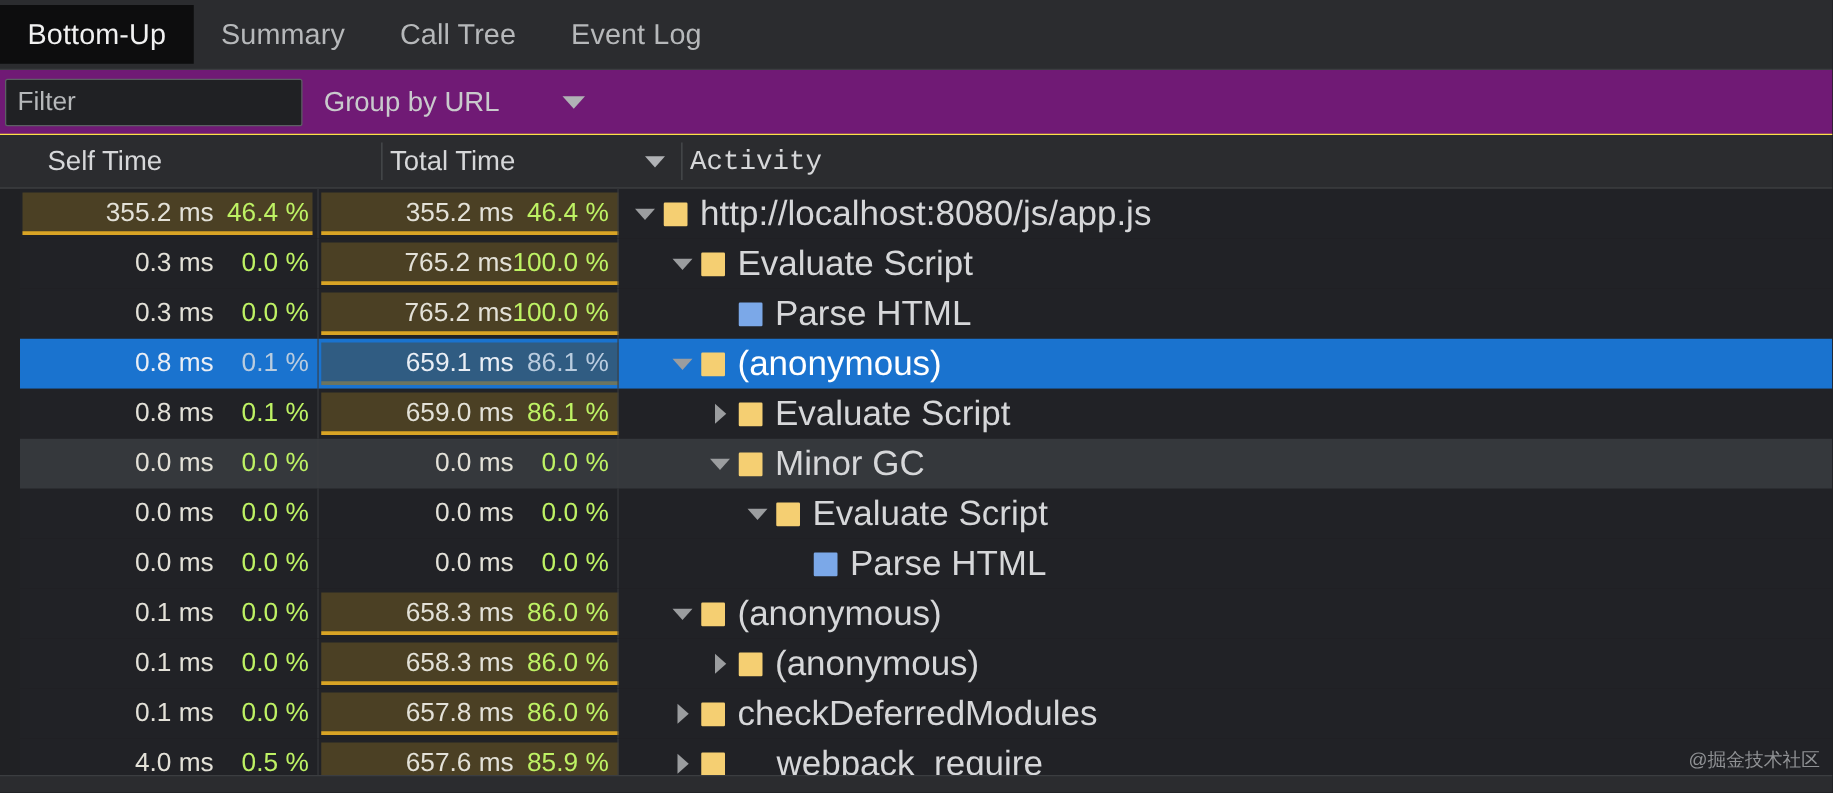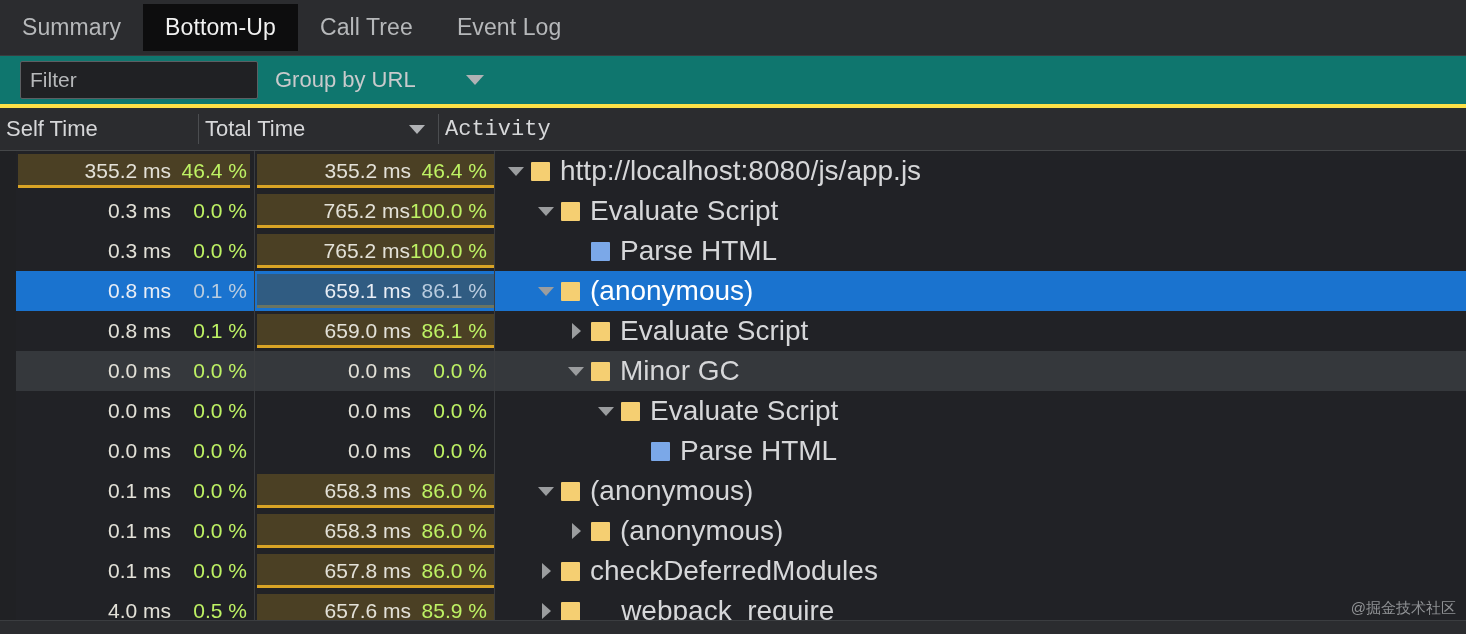--- a/index.html
+++ b/index.html
@@ -45,25 +45,25 @@
   }
   .tab.active {
     background: #0d0d0e;
     color: #f1f1f1;
   }
 
   
   .toolbar {
     height: 52px;
     min-height: 52px;
-    background: #0f766e;
-    display: flex;
-    align-items: center;
-    padding: 0 20px;
-    border-bottom: 4px solid #fde047;
+    background: #701a75;
+    display: flex;
+    align-items: center;
+    padding: 0 4px;
+    border-bottom: 1px solid #fde047;
   }
   .filter-input {
     width: 238px;
     height: 38px;
     background: #202124;
     border: 1px solid #5c5f63;
     border-radius: 2px;
     color: #d6d7d9;
     font-size: 21px;
     font-family: "Liberation Sans", sans-serif;
@@ -103,21 +103,21 @@
   .ch {
     display: flex;
     align-items: center;
     font-size: 22px;
     color: #d6d7d9;
     padding-left: 6px;
     position: relative;
     user-select: none;
     cursor: default;
   }
-  .ch.self  { width: 199px; }
+  .ch.self  { width: 274px; margin-left: 32px; }
   .ch.total { width: 240px; }
   .ch.act   { flex: 1; font-family: Liberation Mono, monospace; }
   .ch-sep {
     position: absolute;
     right: 0; top: 6px; bottom: 6px;
     width: 1px;
     background: #4b4d50;
   }
   .sort-caret {
     width: 0; height: 0;
@@ -254,22 +254,22 @@
     user-select: none;
     pointer-events: none;
   }
 </style>
 </head>
 <body>
 
 <div id="app">
 
   <div class="tabbar" id="tabbar">
+      <div class="tab active">Bottom-Up</div>
       <div class="tab">Summary</div>
-      <div class="tab active">Bottom-Up</div>
       <div class="tab">Call Tree</div>
       <div class="tab">Event Log</div>
     </div>
 
   <div class="toolbar">
     <input class="filter-input" type="text" placeholder="Filter" style="">
     <div class="groupby">
       <span class="groupby-label">Group by URL</span>
       <span class="caret-down"></span>
     </div>

